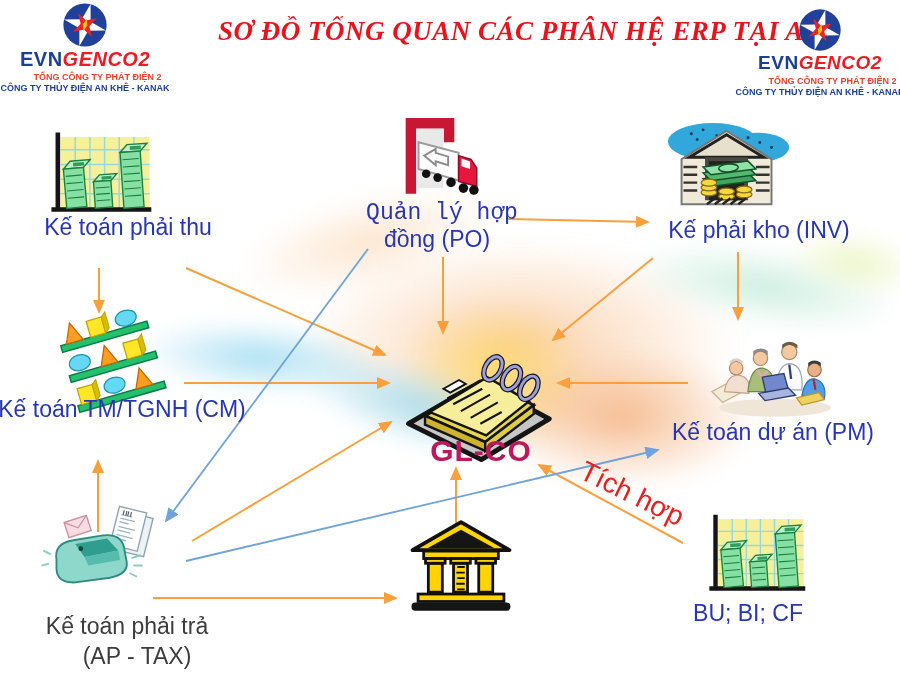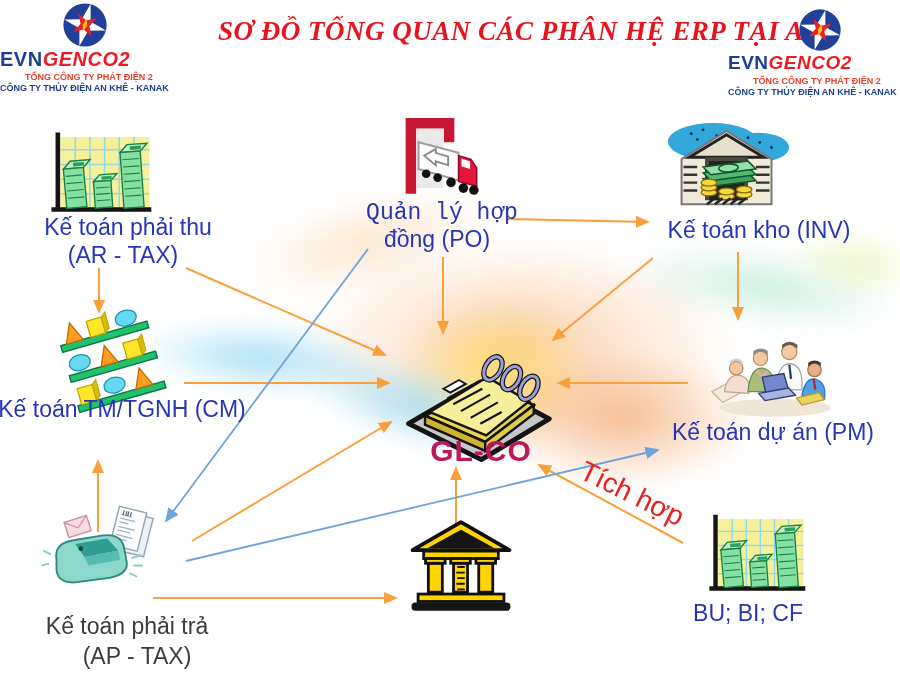--- a/index.html
+++ b/index.html
@@ -20,21 +20,21 @@
   .title{position:absolute;left:218px;top:16px;width:592px;overflow:hidden;white-space:nowrap;
          font-family:"Liberation Serif","DejaVu Serif",serif;font-style:italic;font-weight:bold;
          font-size:27px;color:#E8131C;letter-spacing:.5px;}
   .lbl{position:absolute;transform:translateX(-50%);white-space:nowrap;font-size:23px;color:#2736B4;}
   .lbl-fa{color:#3E5A7E;}
   .lbl-ap{color:#3C3C3C;}
   .glco{position:absolute;transform:translateX(-50%);font-size:30px;font-weight:bold;color:#be185d;letter-spacing:1px;}
   .tichhop{position:absolute;left:557px;top:478px;width:150px;text-align:center;font-size:28px;color:#E82020;
            transform:rotate(26deg);}
   
-  .logo{position:absolute;}
+  .logo{position:absolute;text-align:center;}
   .logo-star{display:block;margin:0 auto;}
   .logo-brand{font-size:20px;font-weight:bold;line-height:22px;letter-spacing:.5px;}
   .b-evn{color:#1C3F94;}
   .b-genco{color:#ED1C24;font-style:italic;}
   .logo-sub1{font-size:9px;font-weight:bold;color:#E8402A;margin-top:2px;line-height:11px;padding-left:25px;}
   .logo-sub2{font-size:9px;font-weight:bold;color:#1C3F94;line-height:11px;}
   .icon{position:absolute;}
   svg{display:block;}
 </style>
 </head>
@@ -278,32 +278,31 @@
       </svg>
     <div class="logo-brand" style="font-size:19px;"><span class="b-evn">EVN</span><span class="b-genco">GENCO2</span></div>
     <div class="logo-sub1">TỔNG CÔNG TY PHÁT ĐIỆN 2</div>
     <div class="logo-sub2">CÔNG TY THỦY ĐIỆN AN KHÊ - KANAK</div>
   </div>
 
   <svg class="icon" style="left:45px;top:128px;" width="110" height="95">
       <use href="#sym-chart"></use>
     </svg>
   <div class="lbl" style="left:128px;top:214px;">Kế toán phải thu</div>
-  <div class="lbl" style="left:123px;top:242px;">(AR - TAX)</div>
 
   <svg class="icon" style="left:388px;top:113px;" width="105" height="92">
       <use href="#sym-truck"></use>
     </svg>
   <div class="lbl" style="left:442px;top:200px;font-family:Liberation Mono, monospace;">Quản lý hợp</div>
   <div class="lbl" style="left:437px;top:226px;">đồng (PO)</div>
 
   <svg class="icon" style="left:662px;top:118px;" width="132" height="98">
       <use href="#sym-warehouse"></use>
     </svg>
-  <div class="lbl" style="left:759px;top:217px;">Kế toán kho (INV)</div>
+  <div class="lbl" style="left:759px;top:217px;">Kế phải kho (INV)</div>
 
   <svg class="icon" style="left:55px;top:303px;" width="115" height="112">
       <use href="#sym-shapes"></use>
     </svg>
   <div class="lbl" style="left:122px;top:396px;">Kế toán TM/TGNH (CM)</div>
 
   <svg class="icon" style="left:393px;top:326px;" width="165" height="142">
       <use href="#sym-book"></use>
     </svg>
   <div class="glco" style="left:481px;top:434px;">GL-CO</div>

